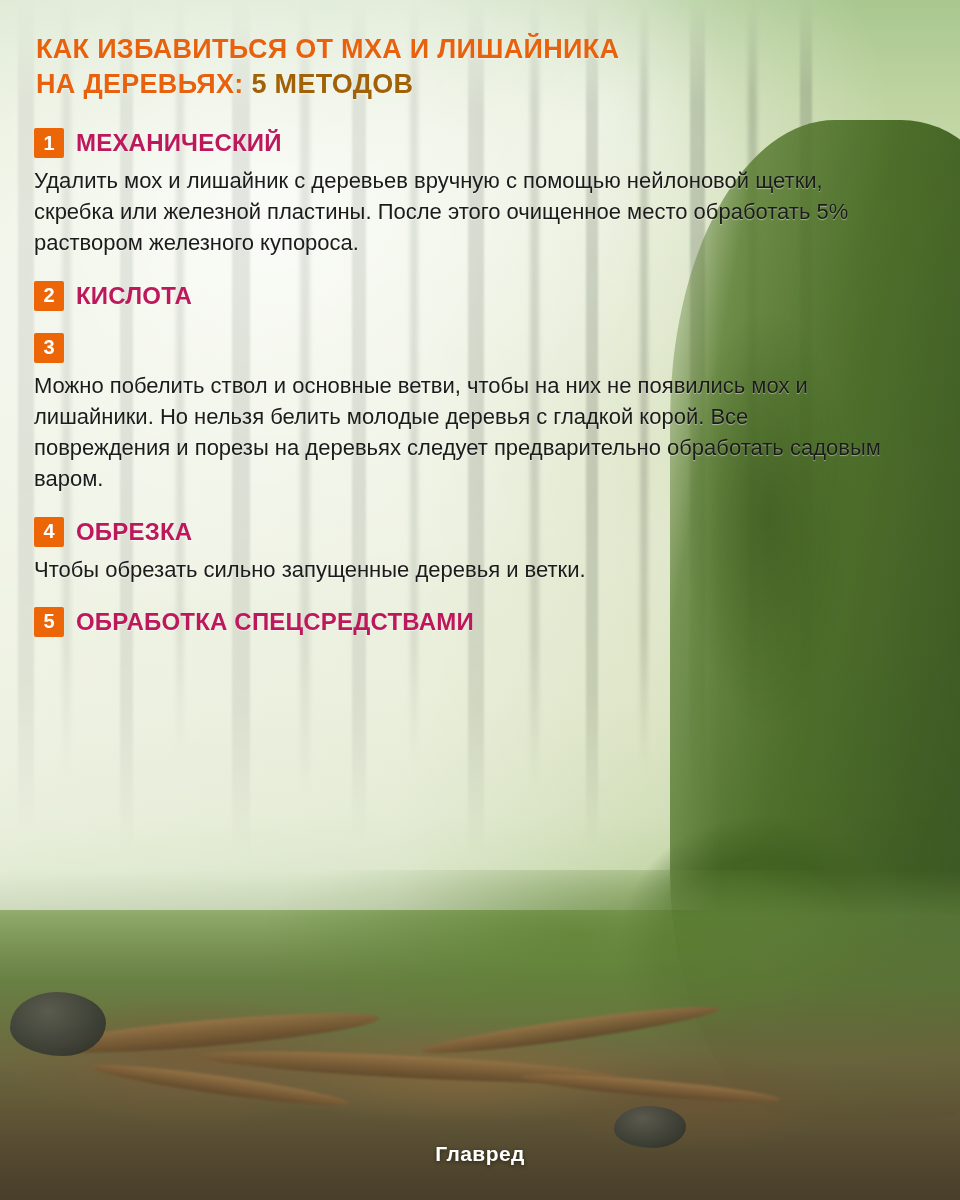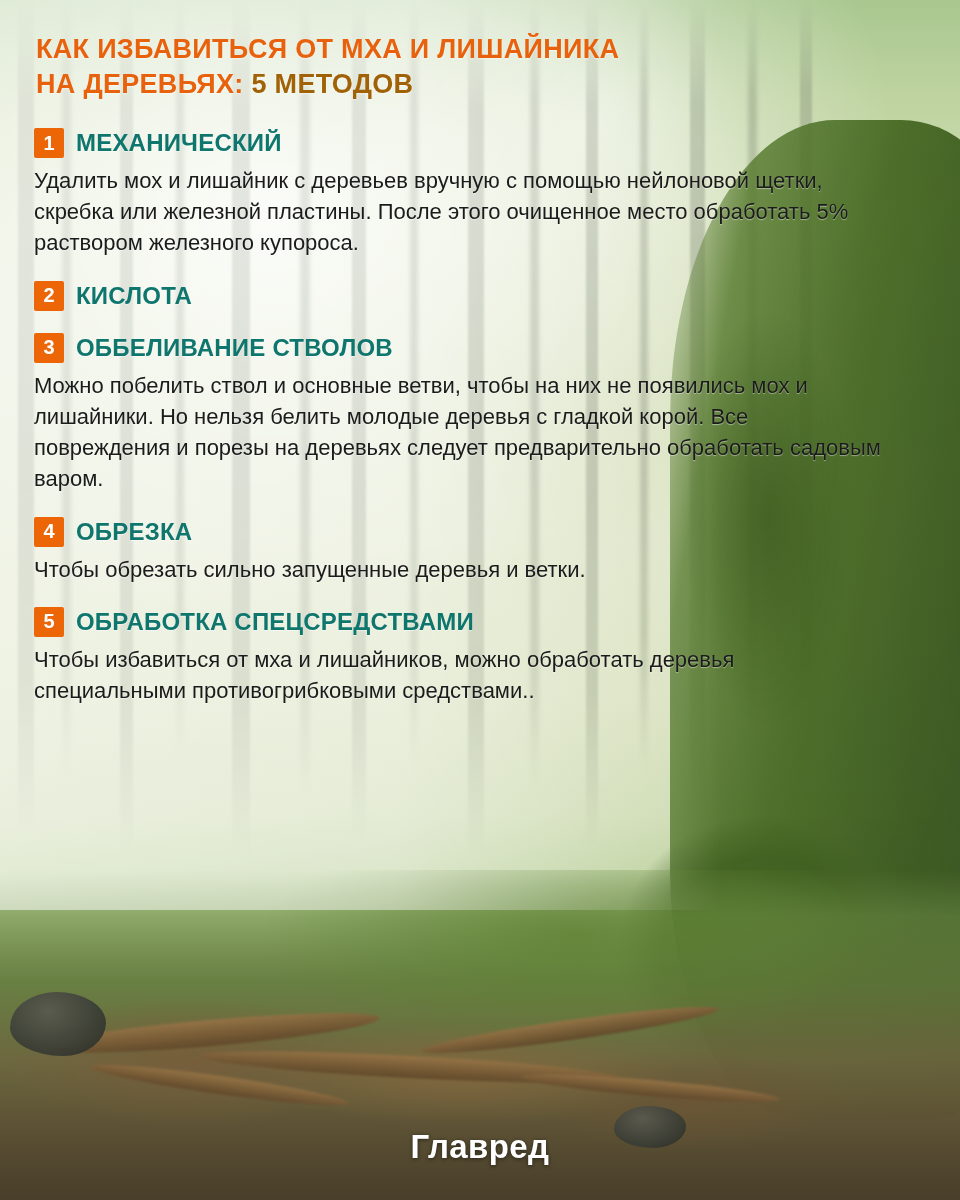--- a/index.html
+++ b/index.html
@@ -174,21 +174,21 @@
     color: #ffffff;
     font-size: 20px;
     font-weight: bold;
     display: flex;
     align-items: center;
     justify-content: center;
     border-radius: 2px;
     flex: 0 0 auto;
   }
   .step-title {
-    color: #0f766e;
+    color: #be185d;
     font-size: 24px;
     font-weight: bold;
     letter-spacing: 0.2px;
     text-transform: uppercase;
     text-shadow: 0 1px 1px rgba(255,255,255,0.5);
   }
   .step-body {
     color: #1b1b1b;
     font-size: 22px;
     line-height: 1.42;
@@ -196,21 +196,21 @@
     text-shadow: 0 1px 1px rgba(255,255,255,0.45);
   }
 
   .footer-brand {
     position: absolute;
     left: 0;
     right: 0;
     bottom: 34px;
     text-align: center;
     color: #ffffff;
-    font-size: 33px;
+    font-size: 21px;
     font-weight: bold;
     letter-spacing: 0.4px;
     text-shadow: 0 1px 4px rgba(0,0,0,0.55);
   }
 </style>
 </head>
 <body>
 
 <div class="poster">
 
@@ -269,39 +269,37 @@
       <div class="step">
         <div class="step-head">
           <div class="badge">2</div>
           <div class="step-title">Кислота</div>
         </div>
       </div>
 
       <div class="step">
         <div class="step-head">
           <div class="badge">3</div>
-          <div class="step-title">Оббеливание стволов</div>
         </div>
         <div class="step-body">Можно побелить ствол и основные ветви, чтобы на них не появились мох и лишайники. Но нельзя белить молодые деревья с гладкой корой. Все повреждения и порезы на деревьях следует предварительно обработать садовым варом.</div>
       </div>
 
       <div class="step">
         <div class="step-head">
           <div class="badge">4</div>
           <div class="step-title">Обрезка</div>
         </div>
         <div class="step-body">Чтобы обрезать сильно запущенные деревья и ветки.</div>
       </div>
 
       <div class="step">
         <div class="step-head">
           <div class="badge">5</div>
           <div class="step-title">Обработка спецсредствами</div>
         </div>
-        <div class="step-body">Чтобы избавиться от мха и лишайников, можно обработать деревья специальными противогрибковыми средствами..</div>
       </div>
 
     </div>
 
     <div class="footer-brand">Главред</div>
 
   </div>
 </div>
 
 </body></html>

